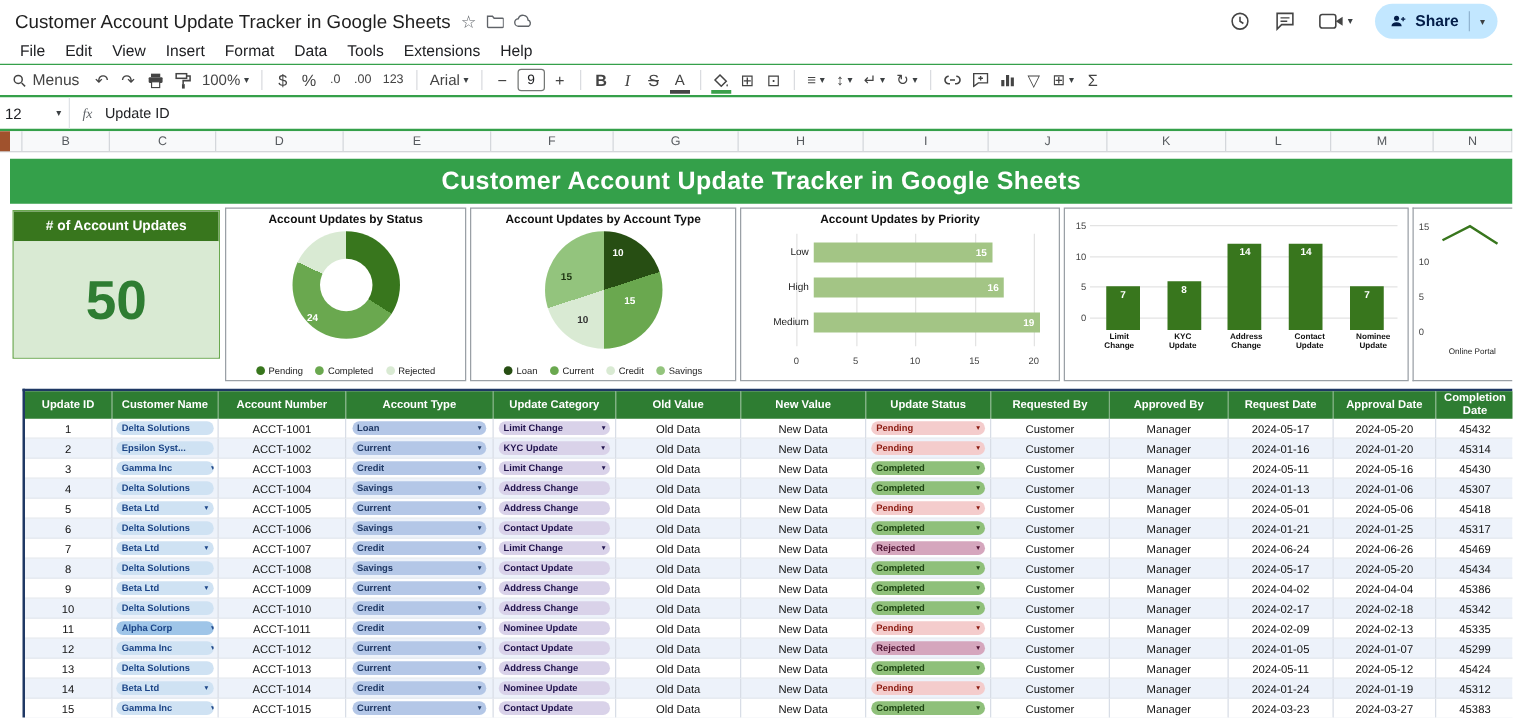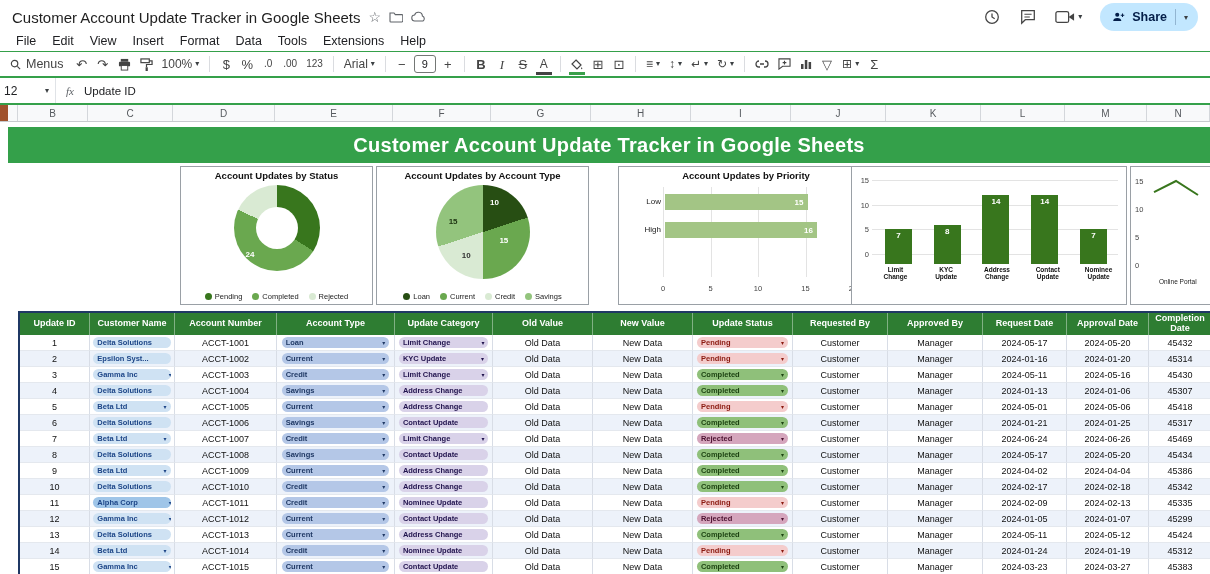--- a/index.html
+++ b/index.html
@@ -79,24 +79,24 @@
   .donut { position:relative; width:86px; height:86px; border-radius:50%; }
   .donut-hole { position:absolute; left:50%; top:50%; width:42px; height:42px; margin:-21px 0 0 -21px;
     background:#fff; border-radius:50%; }
   .pie { position:relative; width:94px; height:94px; border-radius:50%; }
   .slice-label { position:absolute; font-size:8px; font-weight:bold; }
   .legend { position:absolute; left:0; right:0; bottom:3px; display:flex; justify-content:center; gap:10px; }
   .legend-item { display:flex; align-items:center; gap:3px; font-size:7.5px; color:#222; }
   .dot { width:7px; height:7px; border-radius:50%; display:inline-block; }
 
   
-  #chart-priority { left:592px; top:44px; width:256px; height:139px;margin-left:26px; }
+  #chart-priority { left:592px; top:44px; width:256px; height:139px; }
   .hplot { position:relative; height:106px; margin:6px 8px 0 4px; }
   .hgrid { position:absolute; top:0; bottom:16px; width:1px; background:#e3e3e3; }
-  .hrow { position:absolute; left:4px; display:flex; align-items:center; height:17px; }
+  .hrow { position:absolute; left:16px; display:flex; align-items:center; height:17px; }
   .hlabel { width:38px; text-align:right; padding-right:4px; font-size:8px; color:#222; }
   .hbar { position:relative; height:16px; }
   .hval { position:absolute; right:4px; top:50%; transform:translateY(-50%);
     color:#fff; font-size:8px; font-weight:bold; }
   .htick { position:absolute; bottom:0; font-size:7.5px; color:#444; transform:translateX(-50%); }
 
   
   #chart-category { left:851px; top:44px; width:276px; height:139px; }
   .vplot { position:relative; height:96px; margin:2px 6px 0 4px; }
   .vgrid { position:absolute; left:16px; right:2px; height:1px; background:#e3e3e3; }
@@ -306,20 +306,24 @@
       <div class="colh" style="width: 84px;">L</div>
       <div class="colh" style="width: 82px;">M</div>
       <div class="colh" style="width: 63px;">N</div>
     </div>
 
   <div class="sheet">
     <div class="banner" style="background: rgb(52, 160, 74);">
       <span>Customer Account Update Tracker in Google Sheets</span>
     </div>
 
+    <div class="card kpi">
+      <div class="kpi-title" style="background: rgb(56, 118, 29);"># of  Account Updates</div>
+      <div class="kpi-value" style="background: rgb(217, 234, 211); color: rgb(46, 125, 50);">50</div>
+    </div>
 
     <div class="card" id="chart-status">
       <div class="chart-title">Account Updates by Status</div>
       <div class="round-wrap">
         <div class="donut" id="donut" style="background: conic-gradient(rgb(56, 118, 29) 0deg, rgb(56, 118, 29) 122.4deg, rgb(106, 168, 79) 122.4deg, rgb(106, 168, 79) 295.2deg, rgb(217, 234, 211) 295.2deg, rgb(217, 234, 211) 360deg);">
           <div class="donut-hole"></div>
           <span class="slice-label" id="donut-label" style="left:14%;bottom:14%;color:#fff;">24</span>
         </div>
       </div>
       <div class="legend" id="legend-status">
@@ -384,20 +388,26 @@
           <div class="hrow" style="top: 6px; width: 100%;">
             <span class="hlabel">Low</span>
             <div class="hbar" style="width: 142.5px; background: rgb(163, 197, 133);">
               <span class="hval">15</span>
             </div>
           </div>
           <div class="hrow" style="top: 34px; width: 100%;">
             <span class="hlabel">High</span>
             <div class="hbar" style="width: 152px; background: rgb(163, 197, 133);">
               <span class="hval">16</span>
+            </div>
+          </div>
+          <div class="hrow" style="top: 62px; width: 100%;">
+            <span class="hlabel">Medium</span>
+            <div class="hbar" style="width: 180.5px; background: rgb(163, 197, 133);">
+              <span class="hval">19</span>
             </div>
           </div>
         </div>
     </div>
 
     <div class="card" id="chart-category">
       <div class="vplot" id="vplot">
           <div class="vgrid" style="top: 85px;"></div>
           <span class="vaxis-label" style="top: 81px;">0</span>
           <div class="vgrid" style="top: 60.3333px;"></div>

